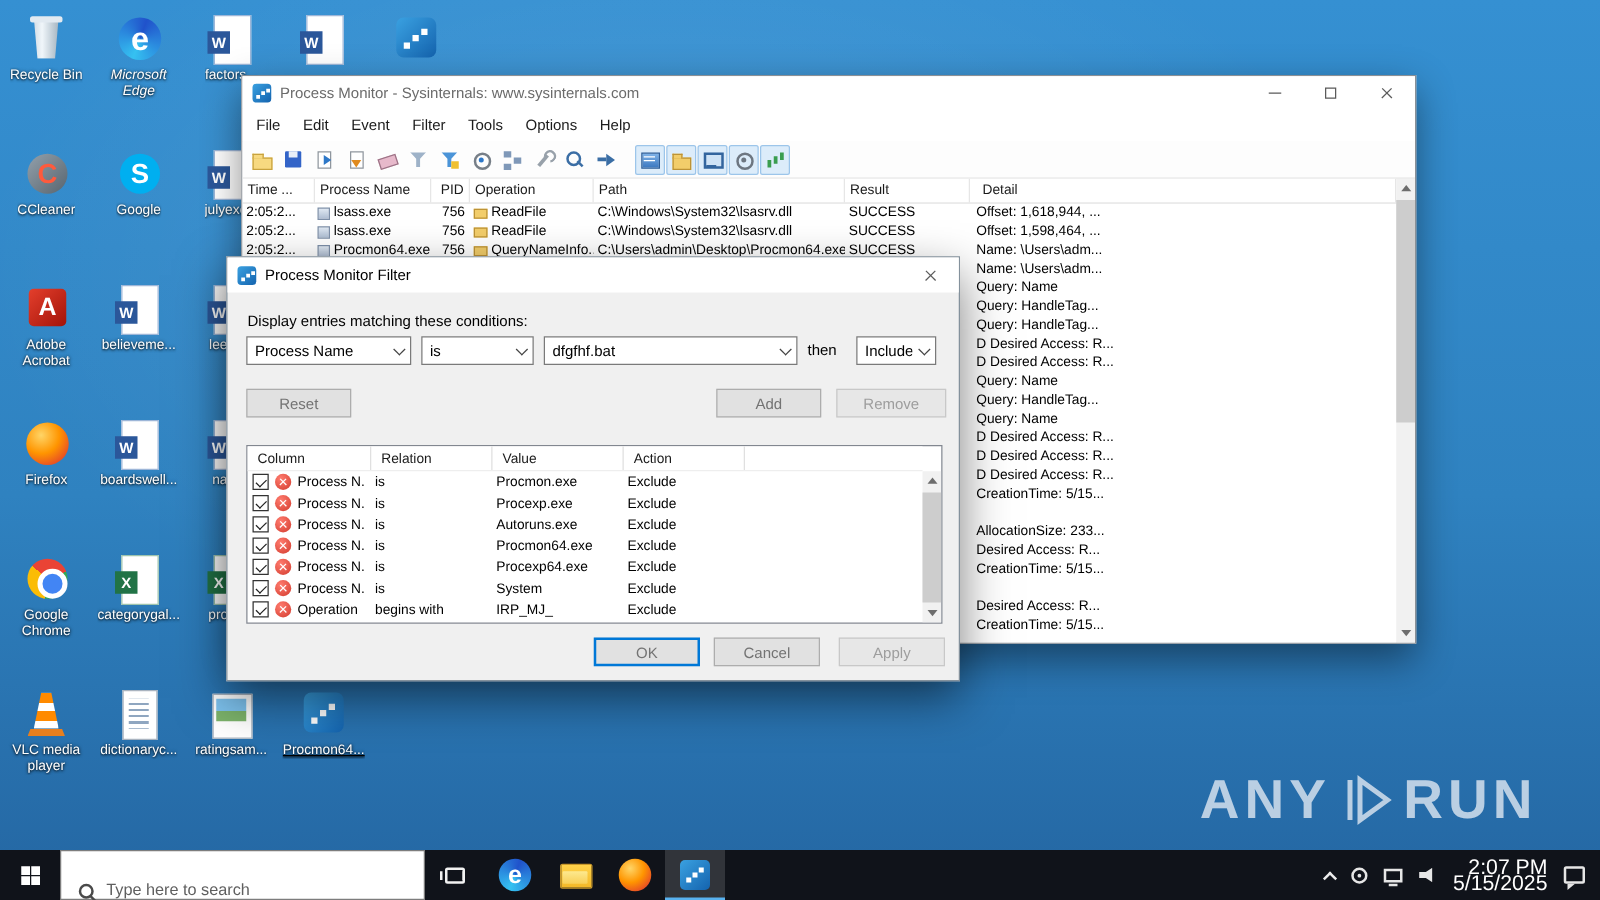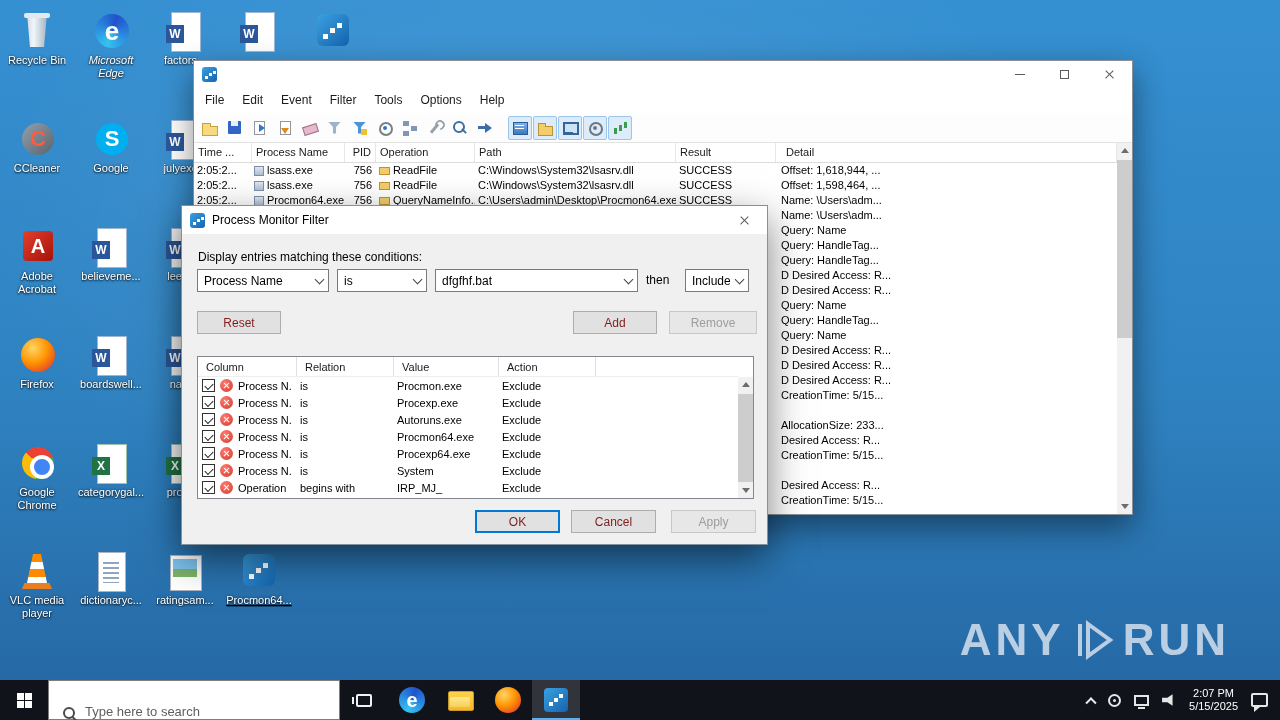--- a/index.html
+++ b/index.html
@@ -136,21 +136,21 @@
 .d-instruction{position:absolute;left:16px;top:44px;font-size:12px;color:#000}
 .combo{position:absolute;top:63px;height:23px;background:#fff;border:1px solid #7a7a7a;display:flex;align-items:center;font-size:12px;color:#000}
 .combo .ctext{flex:1;padding:0 6px;overflow:hidden;white-space:nowrap}
 .combo .carrow{width:18px;height:100%;display:flex;align-items:center;justify-content:center;flex:none}
 .carrow::before{content:"";width:6px;height:6px;border-right:1.5px solid #444;border-bottom:1.5px solid #444;transform:rotate(45deg);margin-top:-3px}
 .combo.c1{left:15px;width:132px}
 .combo.c2{left:155px;width:90px}
 .combo.c3{left:253px;width:203px}
 .combo.c4{left:503px;width:64px}
 .then-label{position:absolute;left:464px;top:67px;font-size:12px;color:#000}
-.wbtn{position:absolute;height:23px;width:84px;background:#e1e1e1;border:1px solid #adadad;font:12px "Liberation Sans","DejaVu Sans",sans-serif;color:#7f1d1d;display:flex;align-items:center;justify-content:center}
+.wbtn{position:absolute;height:23px;width:84px;background:#e1e1e1;border:1px solid #adadad;font:12px "Liberation Sans","DejaVu Sans",sans-serif;color:#737373;display:flex;align-items:center;justify-content:center}
 .wbtn.default{border:2px solid #0078d7}
 .wbtn.disabled{color:#9d9d9d;background:#e7e7e7;border-color:#c8c8c8}
 .b-reset{left:15px;top:105px}
 .b-add{left:391px;top:105px}
 .b-remove{left:487px;top:105px;width:88px}
 .b-ok{left:293px;top:304px;width:85px}
 .b-cancel{left:389px;top:304px;width:85px}
 .b-apply{left:489px;top:304px;width:85px}
 .rule-list{position:absolute;left:15px;top:150px;width:557px;height:143px;background:#fff;border:1px solid #828790;overflow:hidden}
 .rl-header{position:absolute;left:0;top:0;right:15px;height:20px;background:#fff;border-bottom:1px solid #eee;display:flex}
@@ -201,21 +201,21 @@
 .tb-firefox{width:26px;height:26px;border-radius:50%;background:radial-gradient(circle at 35% 30%,#ffd567,#ff9500 45%,#e3412b 85%)}
 .tb-procmon{width:24px;height:24px;border-radius:4px;background:linear-gradient(135deg,#3aa1e1,#1463ae);position:relative}
 .tb-procmon::after{content:"";position:absolute;left:5px;top:14px;width:4px;height:4px;background:#fff;box-shadow:5px -4px 0 #fff,10px -8px 0 #fff}
 .tray{position:absolute;right:0;top:0;height:40px;display:flex;align-items:center;gap:13px;padding-right:12px}
 .chev{width:8px;height:8px;border-left:2px solid #ececec;border-top:2px solid #ececec;transform:rotate(45deg) translate(2px,2px)}
 .tray-generic{width:13px;height:13px;border:2px solid #e6e6e6;border-radius:50%;position:relative}
 .tray-generic::after{content:"";position:absolute;left:3px;top:3px;width:3px;height:3px;background:#e6e6e6;border-radius:50%}
 .tray-net{width:15px;height:11px;border:2px solid #e6e6e6;position:relative}
 .tray-net::after{content:"";position:absolute;left:2px;bottom:-5px;width:7px;height:2px;background:#e6e6e6}
 .tray-vol{width:14px;height:13px;background:#e6e6e6;clip-path:polygon(0 32%,38% 32%,75% 5%,75% 95%,38% 68%,0 68%)}
-.clock{color:#fff;font-size:11px;line-height:13px;text-align:center}
+.clock{color:#fff;font-size:17px;line-height:13px;text-align:right}
 .ac-icon{width:17px;height:14px;border:2px solid #e6e6e6;border-radius:2px;position:relative}
 .ac-icon::after{content:"";position:absolute;left:1px;bottom:-7px;border-top:5px solid #e6e6e6;border-right:6px solid transparent}
 </style>
 </head>
 <body>
 
 <div id="stage">
 
   <div id="desktop-icons">
 
@@ -321,20 +321,21 @@
 
       <div class="desk-icon" style="grid-area: 6 / 4; text-decoration: underline;">
         <span class="icon-art procmon"></span>
         <span class="icon-label">Procmon64...</span>
       </div>
     </div>
 
   <div id="procmon">
     <div class="w-titlebar">
       <span class="procmon-mini"></span>
+      <span class="w-title">Process Monitor - Sysinternals: www.sysinternals.com</span>
       <span class="w-controls">
         <span class="wc">
             <i class="g-min"></i>
           </span>
         <span class="wc">
             <i class="g-max"></i>
           </span>
         <span class="wc">
             <i class="g-close"></i>
           </span>

